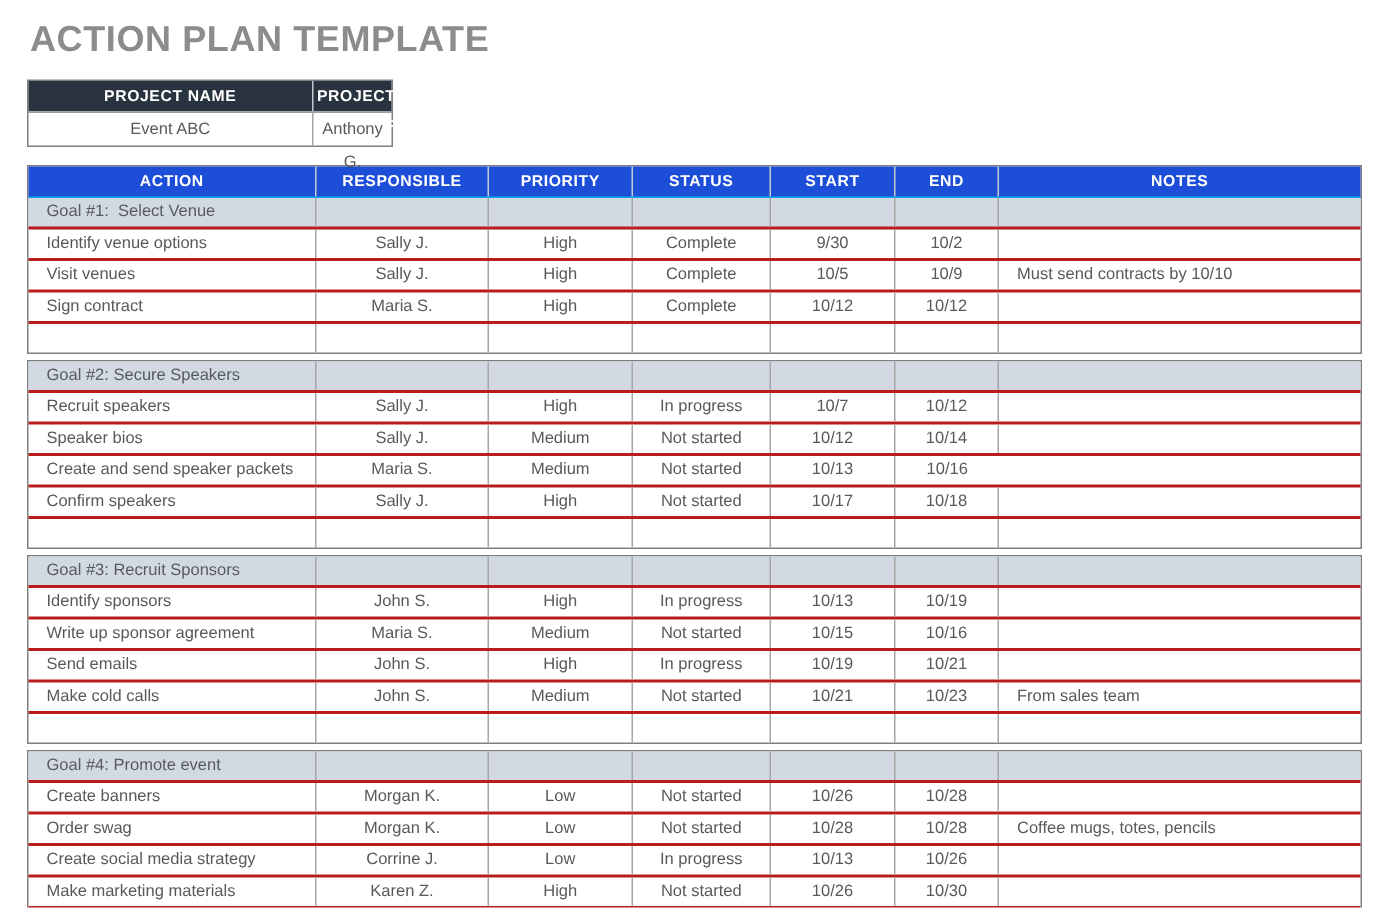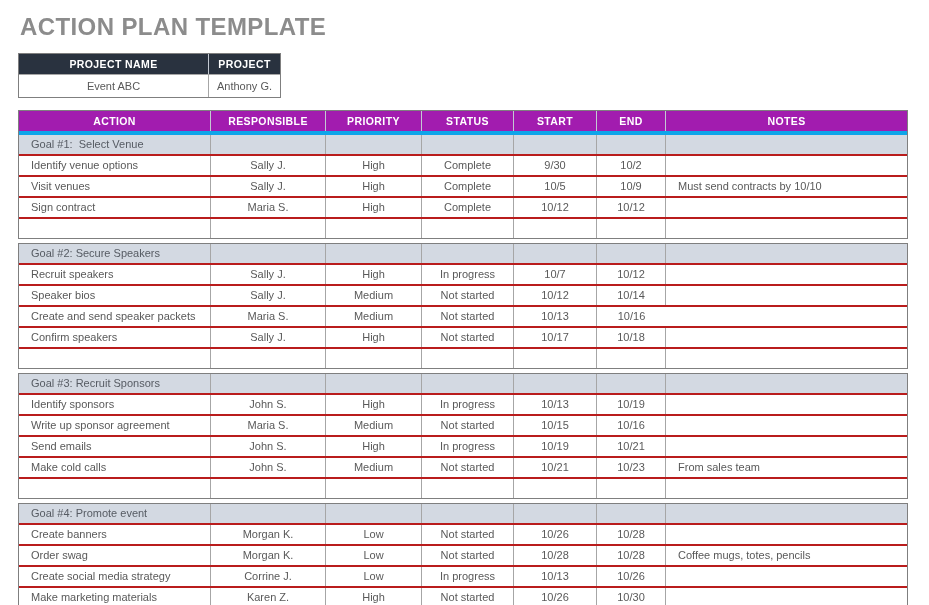--- a/index.html
+++ b/index.html
@@ -10,21 +10,21 @@
     margin: 13px 0 0 20px;
     font-size: 24px;
     font-weight: bold;
     letter-spacing: 0.4px;
     color: #8C8C8C;
   }
 
   
   .project-table {
     margin: 12px 0 0 18px;
-    width: 263px;
+    width: 244px;
     border: 1px solid #7F7F7F;
   }
   .pt-row { display: grid; grid-template-columns: 190px 1fr; }
   .pt-row.head { background: #29323F; }
   .pt-row.head .pt-cell {
     color: #ffffff; font-weight: bold; font-size: 10.5px; letter-spacing: 0.4px;
     height: 20px; line-height: 20px; border-right: 1px solid #C3C9D2;
   }
   .pt-row.vals .pt-cell {
     font-size: 11px; height: 22px; line-height: 22px;
@@ -46,21 +46,21 @@
   .cell {
     height: 19px; line-height: 18px;
     font-size: 11px; color: #595959;
     text-align: center;
     border-right: 1px solid #A6A6A6;
     overflow: hidden; white-space: nowrap;
   }
   .cell:last-child { border-right: none; }
   .c-action, .c-notes { text-align: left; padding-left: 12px; }
 
-  .header-row { background: #a21caf; border-bottom: 4px solid #0ea5e9; }
+  .header-row { background: #1d4ed8; border-bottom: 1px solid #0ea5e9; }
   .header-row .cell {
     color: #ffffff; font-weight: bold; font-size: 10.5px; letter-spacing: 0.4px;
     height: 20px; line-height: 20px;
     border-right: 1px solid #C3C9D2;
     text-align: center; padding-left: 0;
   }
   .header-row .cell:last-child { border-right: none; }
 
   .goal-row { background: #D3D9E2; }
   .goal-row .cell { color: #565B63; }

